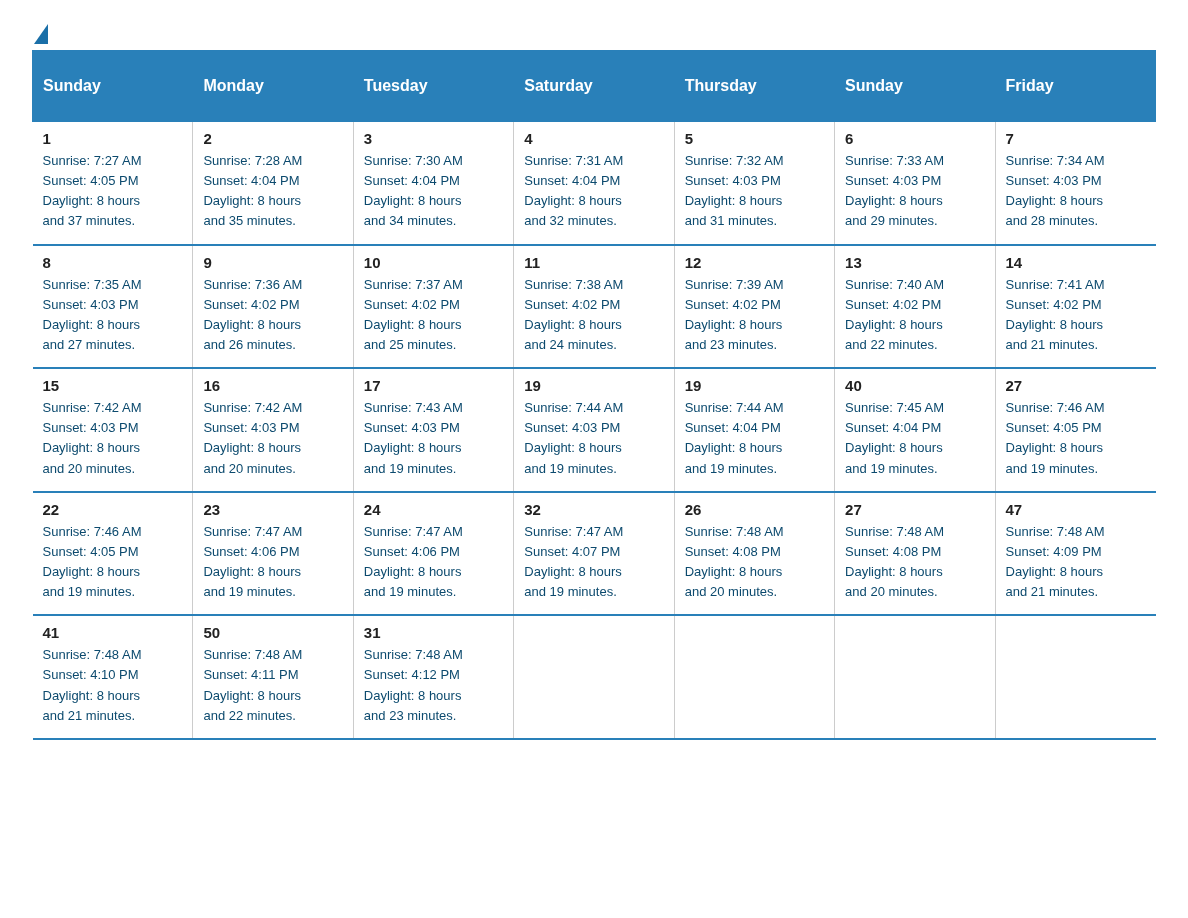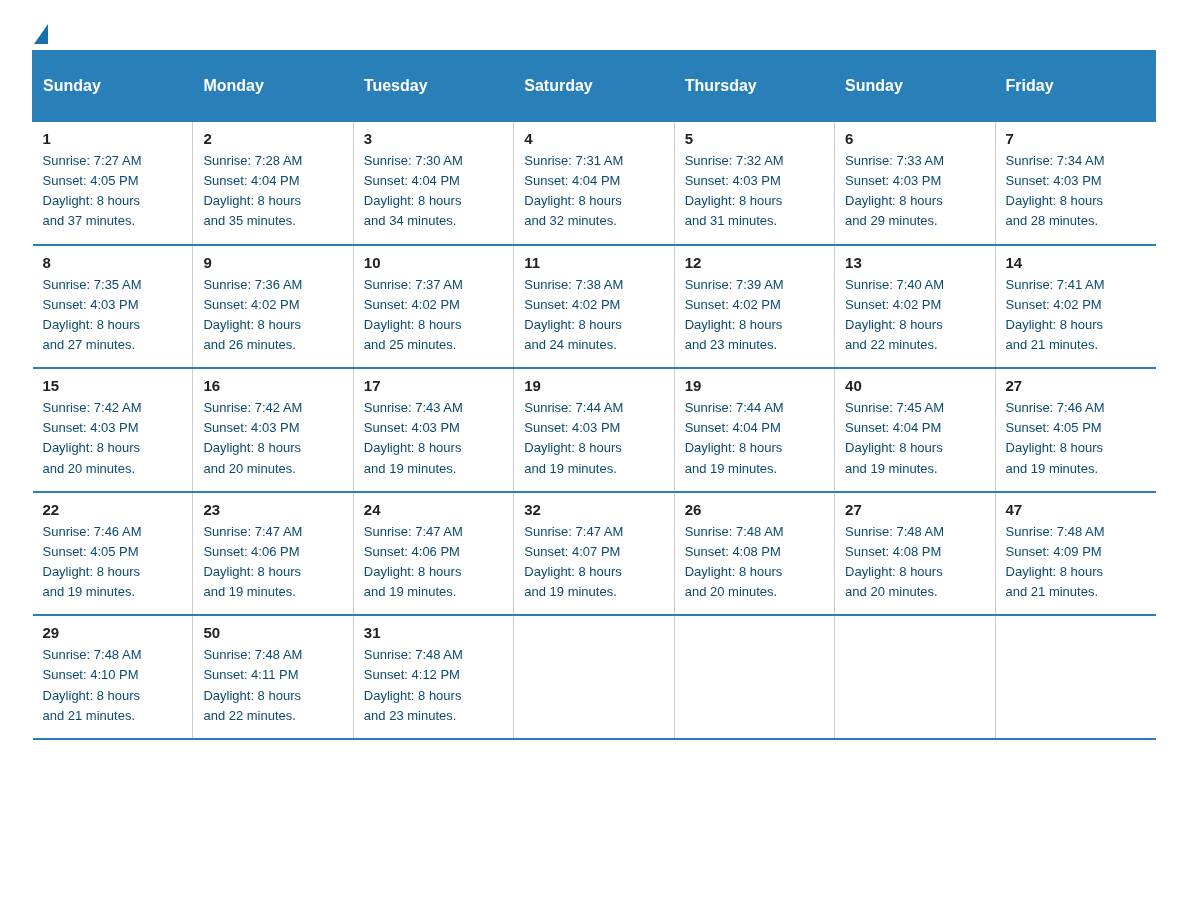--- a/index.html
+++ b/index.html
@@ -252,21 +252,21 @@
         <span class="day-number">27</span>
         <span class="day-info">Sunrise: 7:48 AM<br>Sunset: 4:08 PM<br>Daylight: 8 hours<br>and 20 minutes.</span>
       </td>
         <td>
         <span class="day-number">47</span>
         <span class="day-info">Sunrise: 7:48 AM<br>Sunset: 4:09 PM<br>Daylight: 8 hours<br>and 21 minutes.</span>
       </td>
       </tr>
       <tr>
         <td>
-        <span class="day-number">29</span>
+        <span class="day-number">41</span>
         <span class="day-info">Sunrise: 7:48 AM<br>Sunset: 4:10 PM<br>Daylight: 8 hours<br>and 21 minutes.</span>
       </td>
         <td>
         <span class="day-number">50</span>
         <span class="day-info">Sunrise: 7:48 AM<br>Sunset: 4:11 PM<br>Daylight: 8 hours<br>and 22 minutes.</span>
       </td>
         <td>
         <span class="day-number">31</span>
         <span class="day-info">Sunrise: 7:48 AM<br>Sunset: 4:12 PM<br>Daylight: 8 hours<br>and 23 minutes.</span>
       </td>

